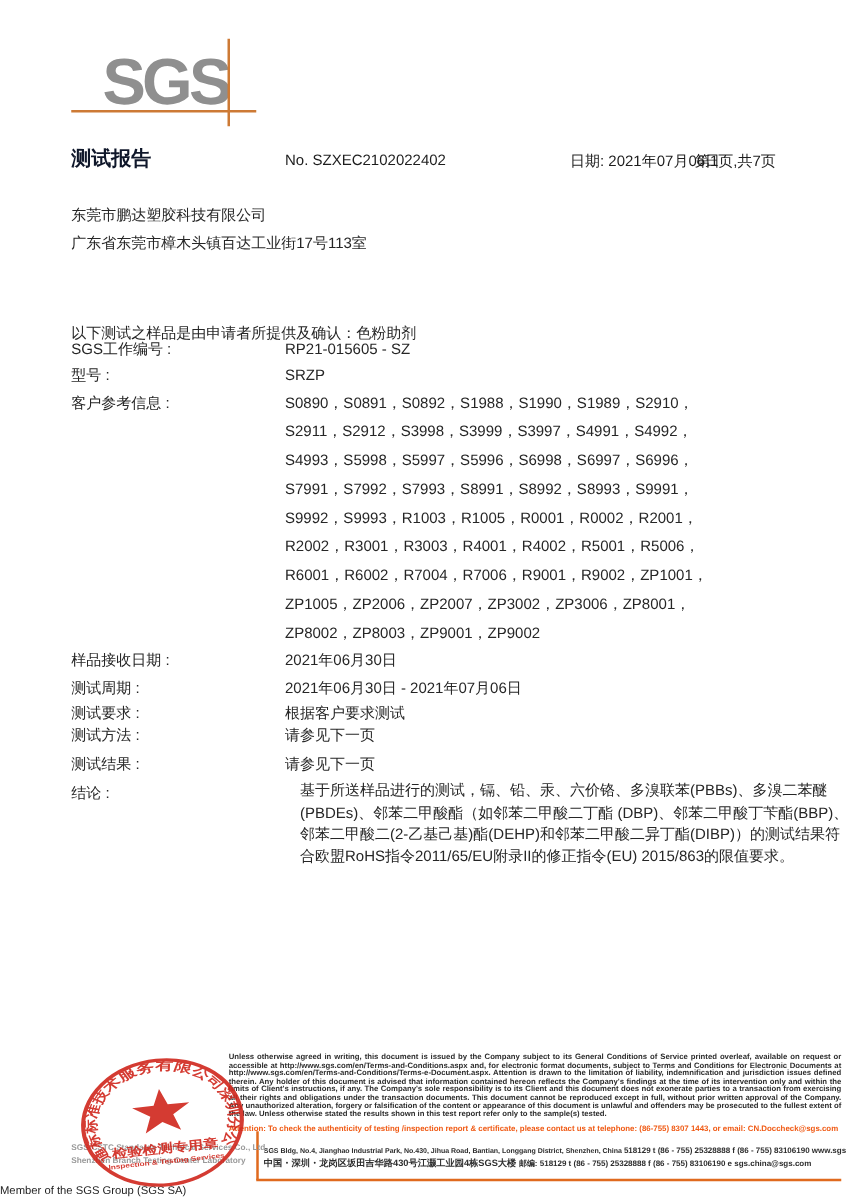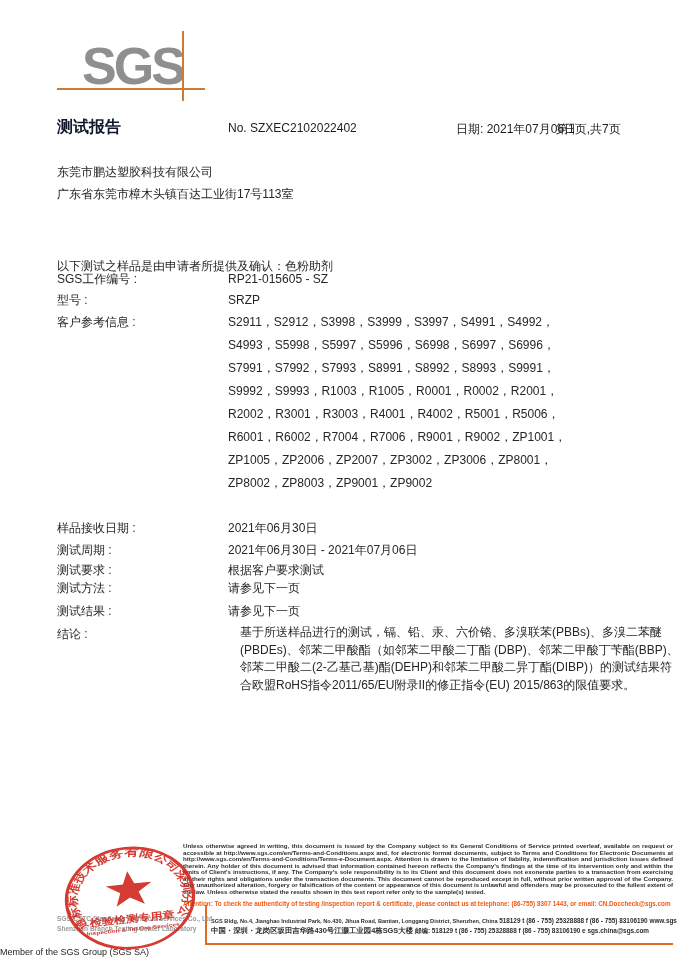--- a/index.html
+++ b/index.html
@@ -64,20 +64,21 @@
   <div class="abs t12" style="left:57px;top:258px;">以下测试之样品是由申请者所提供及确认：色粉助剂</div>
 
   <div class="abs t12 label-col" style="top:271px;">SGS工作编号 :</div>
   <div class="abs t12 value-col" style="top:271px;">RP21-015605 - SZ</div>
 
   <div class="abs t12 label-col" style="top:292px;">型号 :</div>
   <div class="abs t12 value-col" style="top:292px;">SRZP</div>
 
   <div class="abs t12 label-col" style="top:314px;">客户参考信息 :</div>
   <div class="abs value-col" style="top:314px;">
+    <div class="t12 refline">S0890，S0891，S0892，S1988，S1990，S1989，S2910，</div>
     <div class="t12 refline">S2911，S2912，S3998，S3999，S3997，S4991，S4992，</div>
     <div class="t12 refline">S4993，S5998，S5997，S5996，S6998，S6997，S6996，</div>
     <div class="t12 refline">S7991，S7992，S7993，S8991，S8992，S8993，S9991，</div>
     <div class="t12 refline">S9992，S9993，R1003，R1005，R0001，R0002，R2001，</div>
     <div class="t12 refline">R2002，R3001，R3003，R4001，R4002，R5001，R5006，</div>
     <div class="t12 refline">R6001，R6002，R7004，R7006，R9001，R9002，ZP1001，</div>
     <div class="t12 refline">ZP1005，ZP2006，ZP2007，ZP3002，ZP3006，ZP8001，</div>
     <div class="t12 refline">ZP8002，ZP8003，ZP9001，ZP9002</div>
   </div>
 

